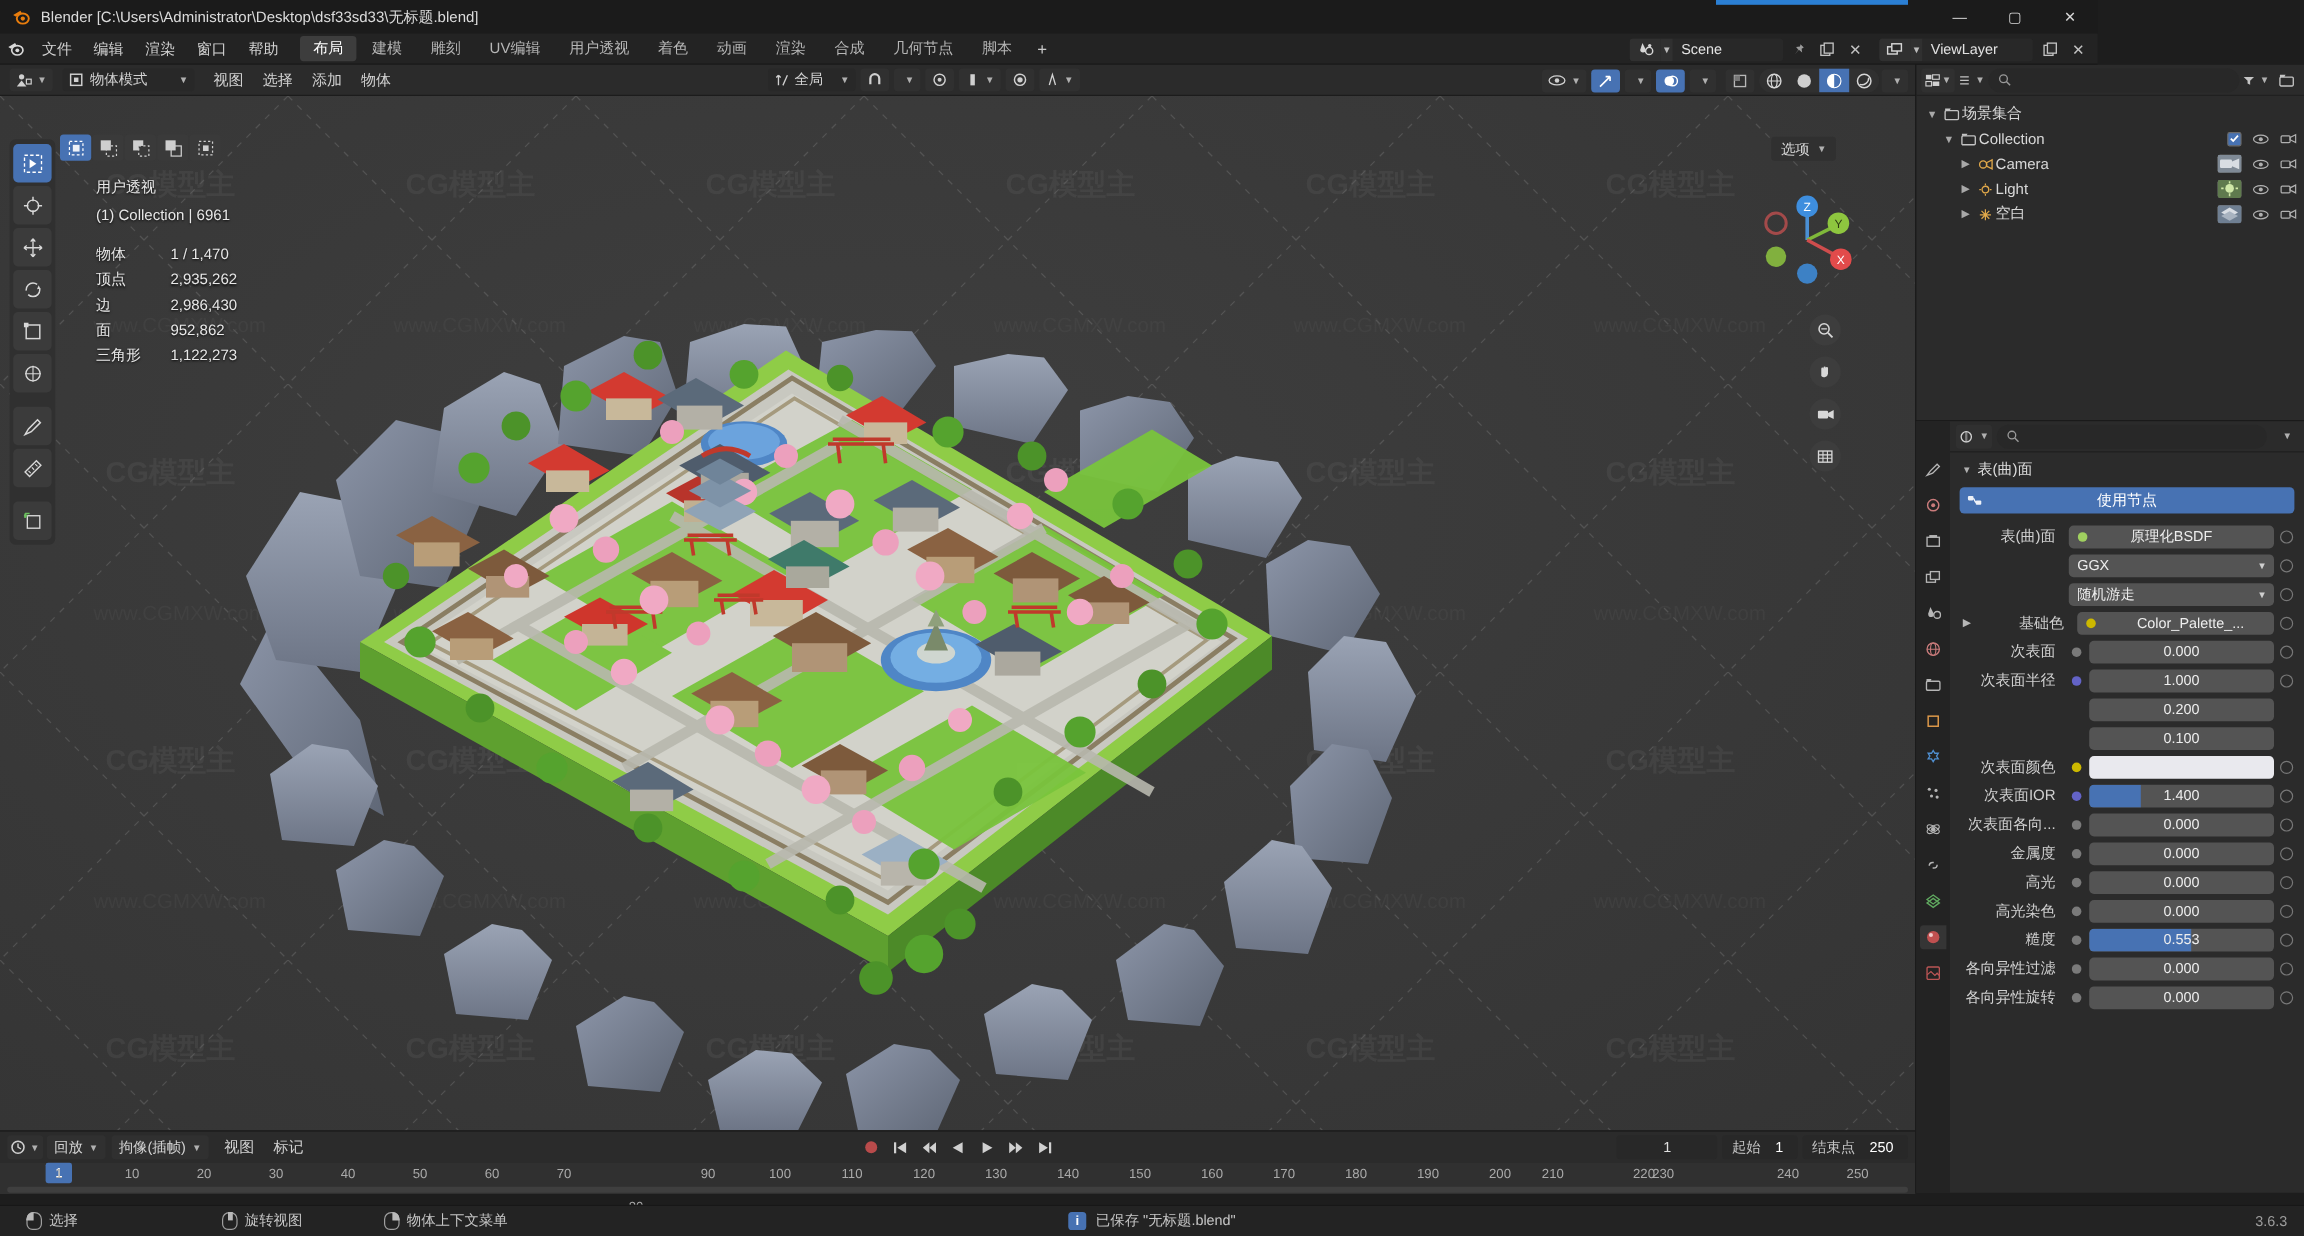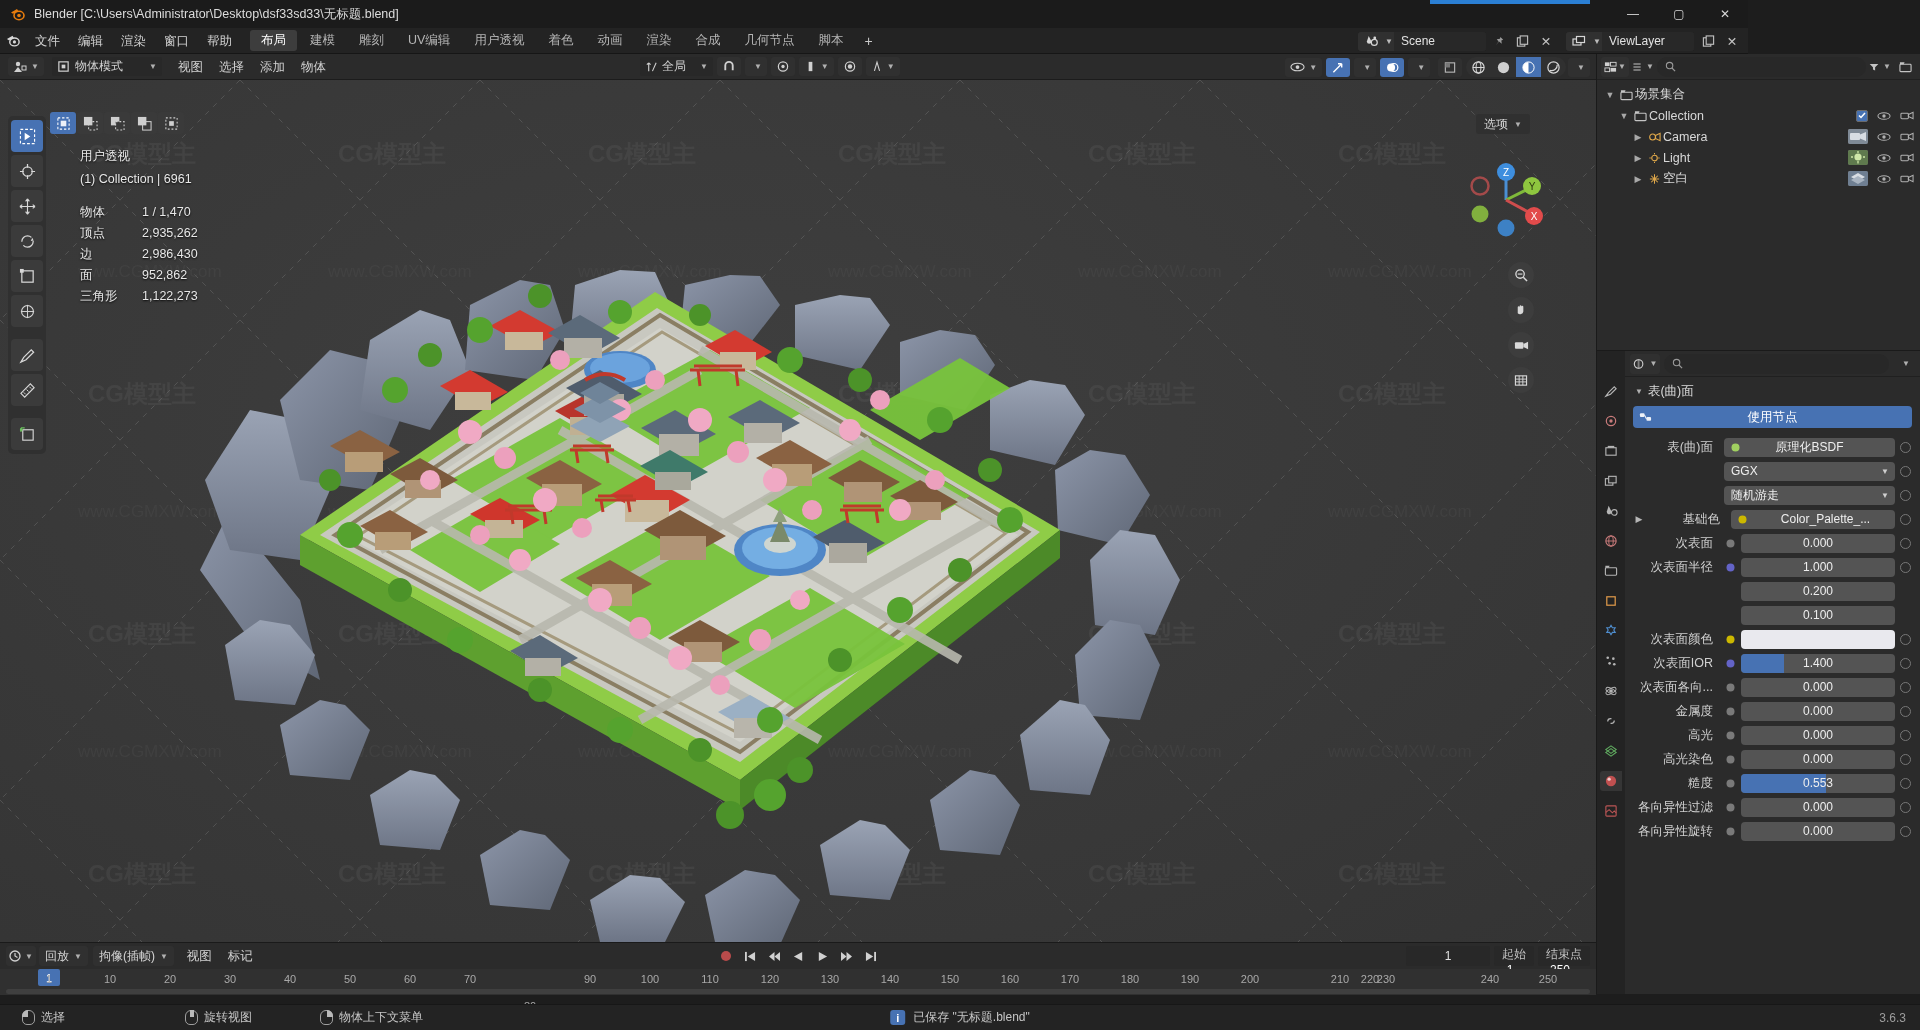--- a/index.html
+++ b/index.html
@@ -101,21 +101,21 @@
     display:flex;align-items:center;justify-content:center; }
   .tl-sel { height:20px; background:#303030; border-radius:3px; display:flex; align-items:center;
     padding:0 6px; margin-right:5px; font-size:12px; color:#d4d4d4;}
   .tl-playback { position:absolute; left:50%; transform:translateX(-50%); display:flex; align-items:center; gap:2px;}
   .tl-pb { width:22px;height:20px;display:flex;align-items:center;justify-content:center;color:#d0d0d0;font-size:11px;}
   .tl-rec { width:22px;height:20px;display:flex;align-items:center;justify-content:center; }
   .tl-right { position:absolute; right:6px; top:3px; display:flex; align-items:center; gap:4px; }
   .tl-num { height:20px; background:#282828; border-radius:3px; display:flex; align-items:center;
     justify-content:center; font-size:12px; color:#e0e0e0; padding:0 10px; min-width:84px;}
   .tl-lbl { height:20px; background:#282828; border-radius:3px; display:flex; align-items:center;
-    font-size:12px; color:#cfcfcf;flex-direction:column; }
+    font-size:12px; color:#cfcfcf; }
   .tl-lbl span.l { padding:0 8px; color:#c3c3c3;}
   .tl-lbl span.v { padding:0 12px 0 4px; color:#fff;}
   .tl-track { position:absolute; top:26px; left:0; right:0; height:26px; background:#303030; }
   .tl-tick { position:absolute; top:4px; font-size:11px; color:#a9a9a9; transform:translateX(-50%); }
   .tl-play { position:absolute; top:0; width:22px; height:17px; background:#4772b3; border-radius:2px;
     color:#fff; font-size:11px; display:flex; align-items:center; justify-content:center; }
   .tl-scroll { position:absolute; bottom:1px; left:6px; right:6px; height:5px; background:#3f3f3f; border-radius:3px; }
 
   
   .outliner { position:absolute; left:1596px; top:0; width:324px; height:296px; background:#2b2b2b;
@@ -948,21 +948,21 @@
         <div class="tl-tick" style="left:710px;">110</div>
         <div class="tl-tick" style="left:770px;">120</div>
         <div class="tl-tick" style="left:830px;">130</div>
         <div class="tl-tick" style="left:890px;">140</div>
         <div class="tl-tick" style="left:950px;">150</div>
         <div class="tl-tick" style="left:1010px;">160</div>
         <div class="tl-tick" style="left:1070px;">170</div>
         <div class="tl-tick" style="left:1130px;">180</div>
         <div class="tl-tick" style="left:1190px;">190</div>
         <div class="tl-tick" style="left:1250px;">200</div>
-        <div class="tl-tick" style="left:1340px;">210</div>
+        <div class="tl-tick" style="left:1294px;">210</div>
         <div class="tl-tick" style="left:1370px;">220</div>
         <div class="tl-tick" style="left:1386px;">230</div>
         <div class="tl-tick" style="left:1490px;">240</div>
         <div class="tl-tick" style="left:1548px;">250</div>
         <div class="tl-scroll"></div>
       </div>
     </div>
 
     <div class="outliner">
       <div class="ol-header">

